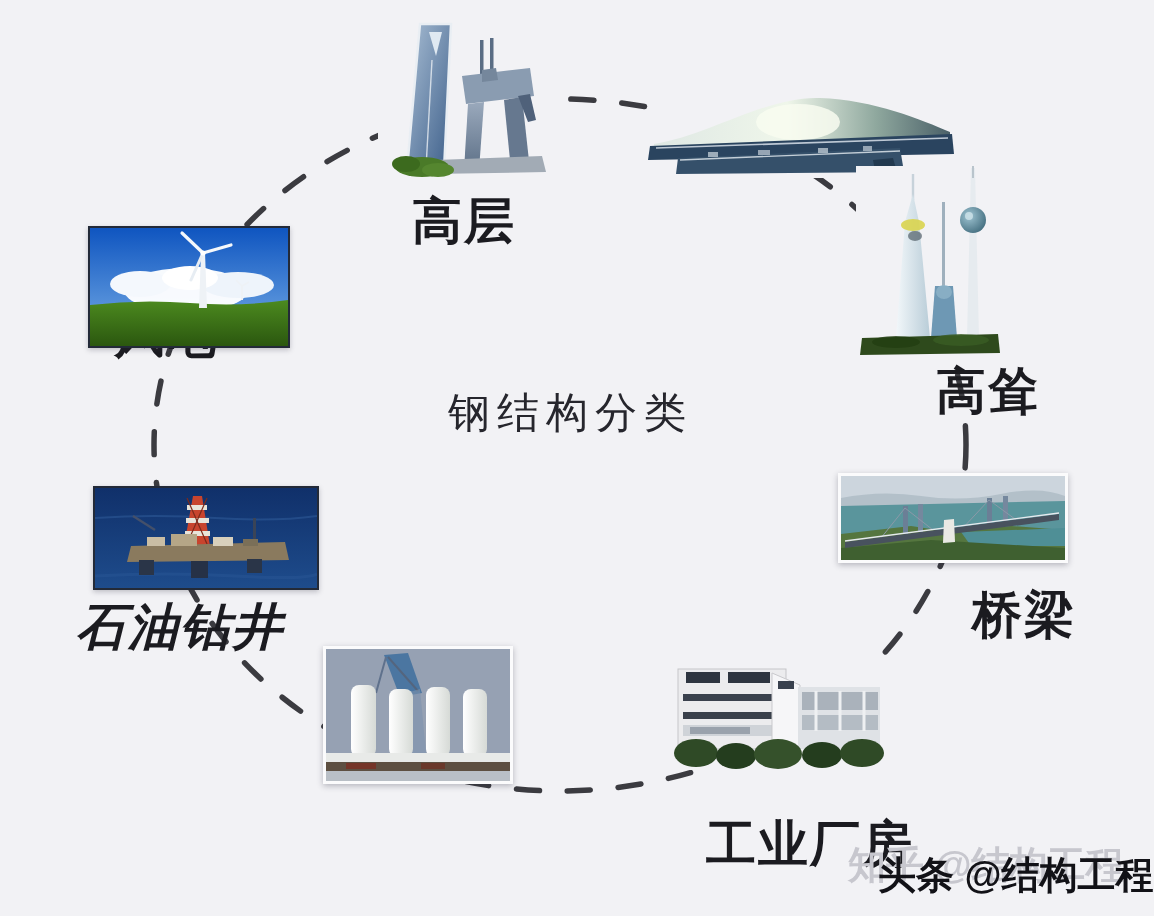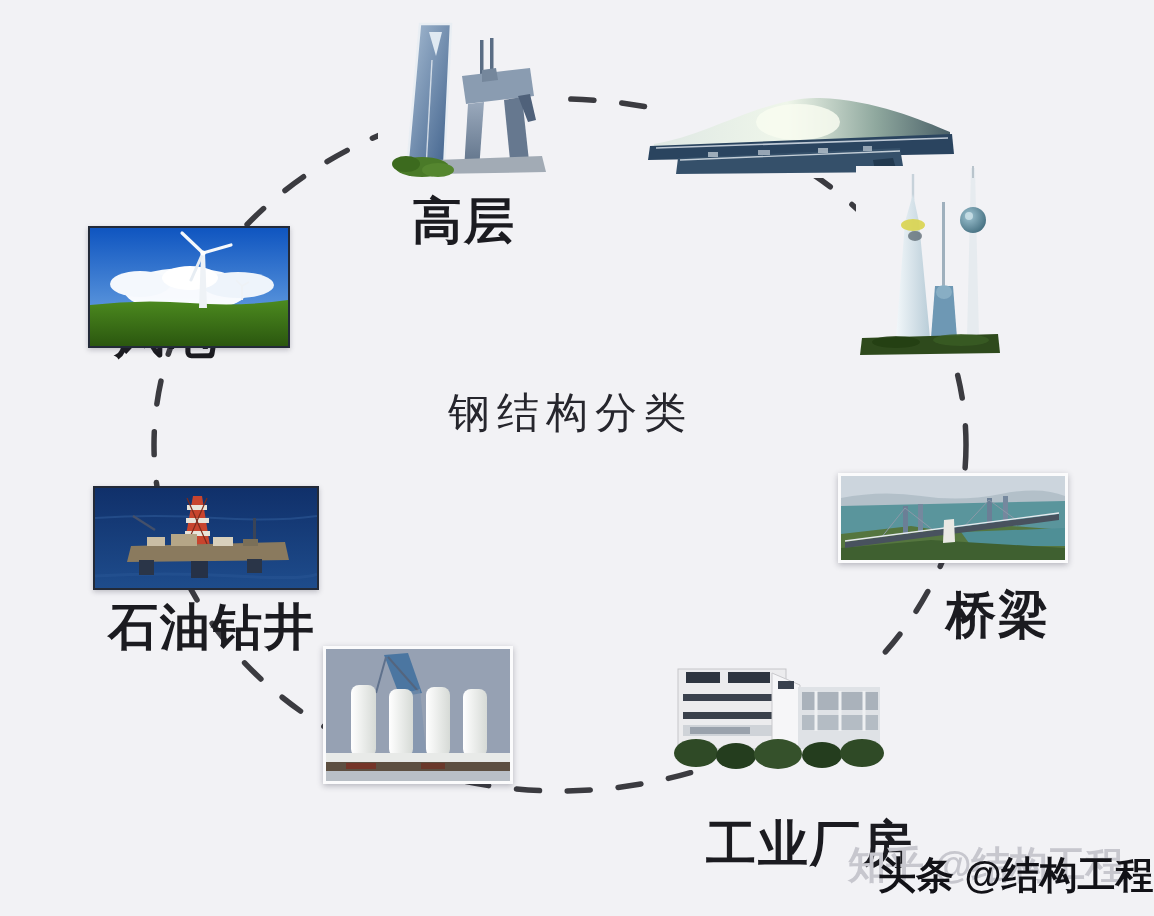--- a/index.html
+++ b/index.html
@@ -146,20 +146,21 @@
       <ellipse cx="88" cy="126" rx="8" ry="7" fill="#8fb4c8" opacity="0.8"></ellipse>
       <polygon points="115,2 119,2 123,172 111,172" fill="#e6ebef"></polygon>
       <circle cx="117" cy="54" r="13" fill="url(#spg)"></circle>
       <circle cx="113" cy="50" r="4" fill="#cfe4ea" opacity="0.8"></circle>
       <line x1="117" y1="0" x2="117" y2="12" stroke="#b9c4cc" stroke-width="2"></line>
       <polygon points="6,172 142,168 144,187 4,189" fill="#2e4a1c"></polygon>
       <ellipse cx="40" cy="176" rx="24" ry="6" fill="#223d12" opacity="0.8"></ellipse>
       <ellipse cx="105" cy="174" rx="28" ry="6" fill="#3a5c24" opacity="0.8"></ellipse>
     </svg>
   </div>
+  <div class="cat-label" style="left:936px; top:366px;">高耸</div>
 
   <div class="img-box photo-white" style="left:838px; top:473px; width:224px; height:84px;">
     <svg width="224" height="84" viewBox="0 0 224 84">
       <rect width="224" height="84" fill="#ccd5dd"></rect>
       <path d="M0,22 Q40,14 80,20 T160,18 T224,20 L224,34 L0,36 Z" fill="#aebcc6" opacity="0.85"></path>
       <path d="M0,30 L224,25 L224,62 L0,70 Z" fill="#5a959c"></path>
       <path d="M0,58 L70,50 L110,56 L170,50 L224,54 L224,84 L0,84 Z" fill="#55763f"></path>
       <path d="M120,56 L224,52 L224,70 L130,70 Z" fill="#4f8f96"></path>
       <path d="M0,72 L90,64 L224,72 L224,84 L0,84 Z" fill="#3f6030"></path>
       <rect x="62" y="30" width="5" height="28" fill="#6b7f96"></rect>
@@ -168,21 +169,21 @@
       <rect x="162" y="20" width="5" height="26" fill="#75889e"></rect>
       <line x1="64" y1="32" x2="40" y2="62" stroke="#8b99a8" stroke-width="1"></line>
       <line x1="64" y1="32" x2="92" y2="54" stroke="#8b99a8" stroke-width="1"></line>
       <line x1="148" y1="24" x2="120" y2="54" stroke="#8b99a8" stroke-width="1"></line>
       <line x1="148" y1="24" x2="178" y2="46" stroke="#8b99a8" stroke-width="1"></line>
       <polygon points="4,66 218,38 218,44 4,72" fill="#48525e"></polygon>
       <line x1="4" y1="65" x2="218" y2="37" stroke="#e6eaee" stroke-width="1.4"></line>
       <polygon points="103,44 113,43 114,66 102,67" fill="#e9e9e4"></polygon>
     </svg>
   </div>
-  <div class="cat-label" style="left:946px; top:590px;">桥梁</div>
+  <div class="cat-label" style="left:972px; top:590px;">桥梁</div>
 
   <div class="img-box cutout" style="left:670px; top:655px; width:218px; height:115px;">
     <svg width="218" height="115" viewBox="0 0 218 115">
       <rect x="8" y="14" width="108" height="80" fill="#ececee" stroke="#c5c5c9" stroke-width="1"></rect>
       <rect x="16" y="17" width="34" height="11" fill="#2e3540"></rect>
       <rect x="58" y="17" width="42" height="11" fill="#2e3540"></rect>
       <rect x="13" y="39" width="98" height="7" fill="#3a414d"></rect>
       <rect x="13" y="57" width="98" height="7" fill="#39404b"></rect>
       <rect x="13" y="70" width="98" height="11" fill="#cfd3d8"></rect>
       <rect x="20" y="72" width="60" height="7" fill="#9aa2ac"></rect>
@@ -250,18 +251,18 @@
       <polygon points="36,58 190,54 194,72 32,74" fill="#8a7a5e"></polygon>
       <rect x="52" y="49" width="18" height="9" fill="#c9bda4"></rect>
       <rect x="76" y="46" width="26" height="12" fill="#b5a687"></rect>
       <rect x="118" y="49" width="20" height="9" fill="#d8d0bc"></rect>
       <rect x="148" y="51" width="15" height="7" fill="#7a6f58"></rect>
       <rect x="44" y="72" width="15" height="15" fill="#2a3548"></rect>
       <rect x="96" y="73" width="17" height="17" fill="#263146"></rect>
       <rect x="152" y="71" width="15" height="14" fill="#2a3548"></rect>
     </svg>
   </div>
-  <div class="cat-label" style="left:108px; top:602px;">石油钻井</div>
+  <div class="cat-label" style="left:76px; top:602px;font-style:italic;">石油钻井</div>
 
   <div class="wm wm-back">知乎 @结构工程</div>
   <div class="wm wm-front">头条 @结构工程</div>
 
 </div>
 
 </body></html>

